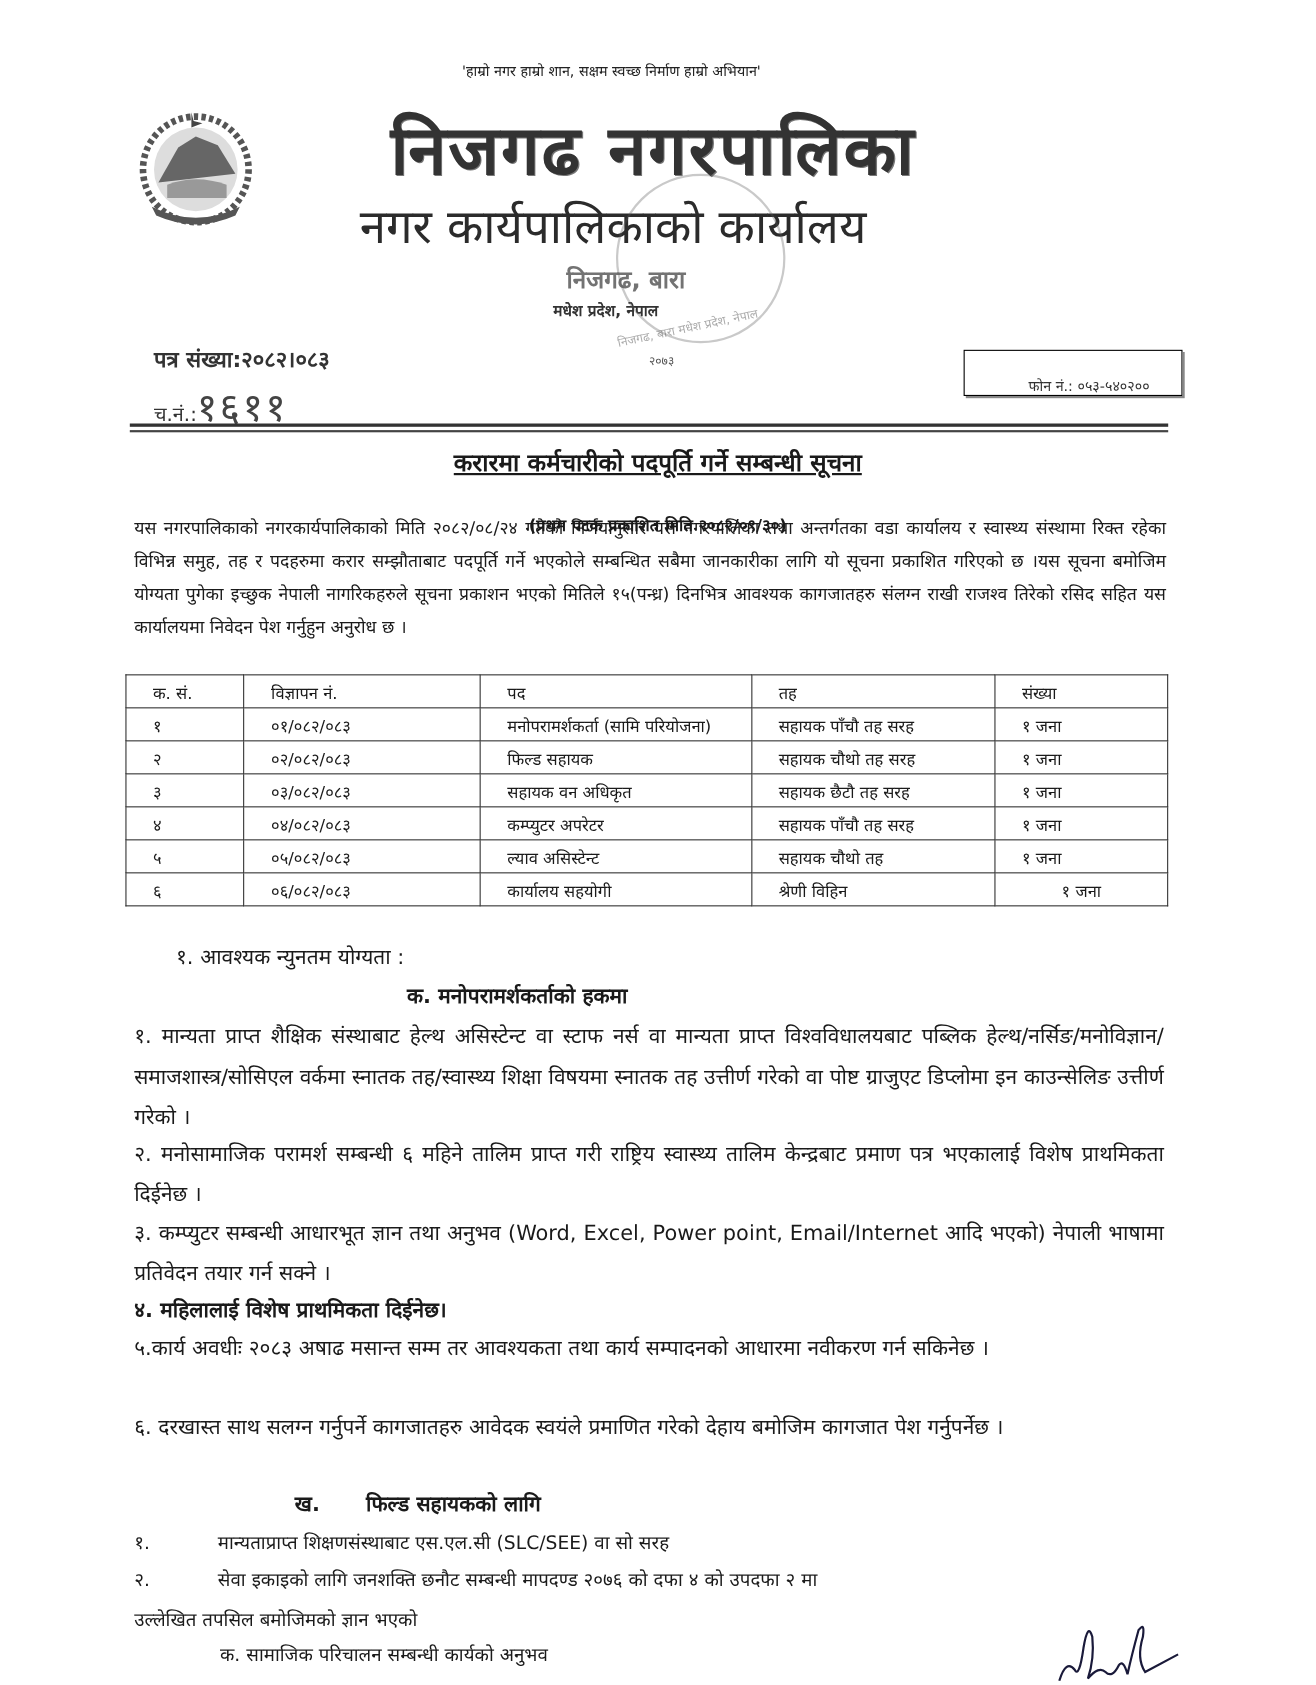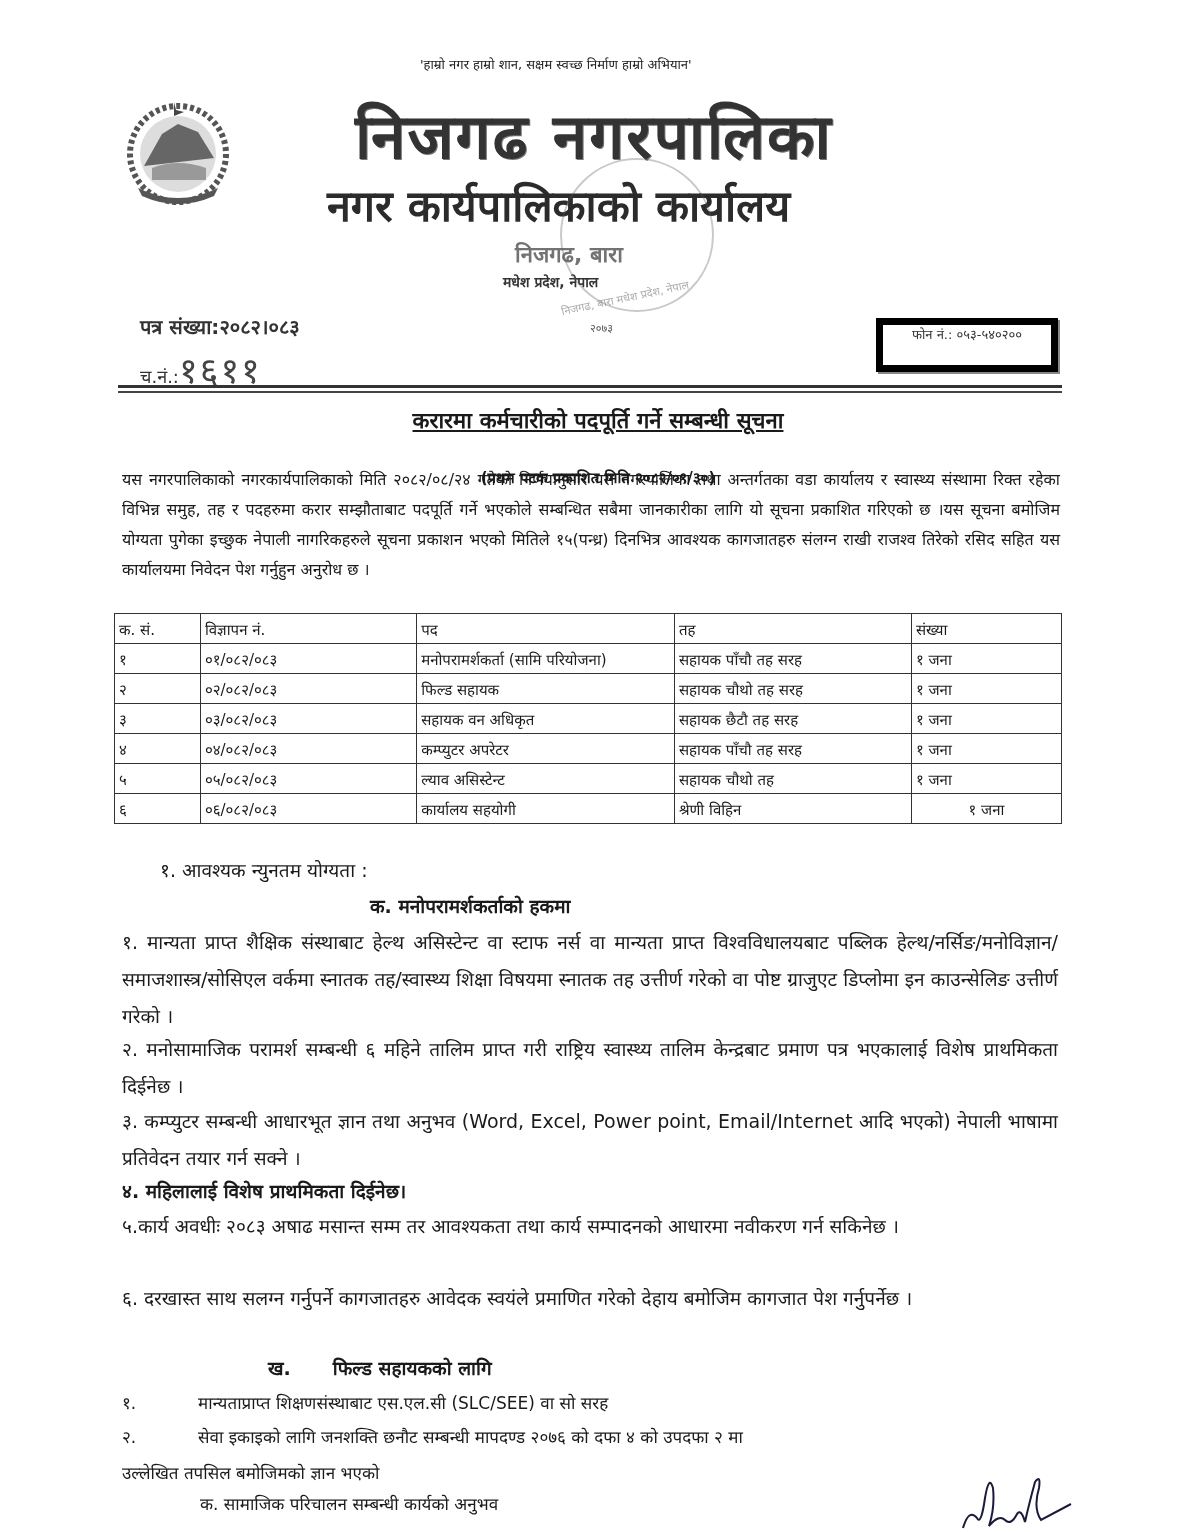--- a/index.html
+++ b/index.html
@@ -5,39 +5,39 @@
   html, body { margin: 0; padding: 0; }
   body {
     width: 1196px; height: 1532px; background: #ffffff; color: #1a1a1a;
     font-family: "DejaVu Sans", "Liberation Sans", sans-serif; position: relative; overflow: hidden;
   }
   .abs { position: absolute; }
   .tagline { left: 420px; top: 55px; font-size: 13px; color: #222; white-space: nowrap; }
   .emblem { left: 122px; top: 96px; width: 112px; height: 112px; }
   .title-main { left: 355px; top: 92px; font-size: 62px; font-weight: bold; color: #333; letter-spacing: 2px; white-space: nowrap;
     text-shadow: 1px 1px 0 #777; }
-  .title-sub { left: 327px; top: 175px; font-size: 43px; color: #2b2b2b; white-space: nowrap; font-weight: bold; }
+  .title-sub { left: 327px; top: 175px; font-size: 43px; color: #2b2b2b; white-space: nowrap; }
   .addr1 { left: 515px; top: 238px; font-size: 22px; font-weight: bold; color: #737373; white-space: nowrap; }
   .addr2 { left: 503px; top: 272px; font-size: 14px; font-weight: bold; color: #333; white-space: nowrap; }
   .stamp { left: 560px; top: 158px; width: 150px; height: 150px; border-radius: 50%; border: 2px solid rgba(90,90,90,0.55);
     opacity: 0.6; }
   .stamp-year { left: 590px; top: 320px; font-size: 11px; color: #555; }
   .stamp-text { left: 560px; top: 290px; font-size: 11px; color: #555; transform: rotate(-12deg); white-space: nowrap; }
   .ref-no { left: 140px; top: 313px; font-size: 20px; font-weight: bold; color: #333; white-space: nowrap; }
   .ch-no { left: 140px; top: 345px; font-size: 18px; color: #333; white-space: nowrap; }
   .ch-no .hand { font-family: "DejaVu Serif", serif; font-size: 36px; font-weight: normal; letter-spacing: 2px; color: #444; }
-  .phone-box { left: 876px; top: 318px; width: 168px; height: 40px; border: 7px solid #000000; box-shadow: 2px 2px 0 #888;
-    font-size: 13px; color: #333; display: flex; align-items: flex-start; justify-content: center; white-space: nowrap; }
+  .phone-box { left: 876px; top: 318px; width: 168px; height: 40px; border: 1px solid #000000; box-shadow: 2px 2px 0 #888;
+    font-size: 13px; color: #333; display: flex; align-items: flex-end; justify-content: center; white-space: nowrap; padding-left: 29px; }
   .rule { left: 118px; top: 385px; width: 944px; height: 3px; border-top: 3px solid #333; border-bottom: 2px solid #444; }
   .notice-title { left: 0; width: 1196px; top: 404px; text-align: center; font-size: 22px; font-weight: bold; }
   .notice-title span { text-decoration: underline; }
   .notice-sub { left: 0; width: 1196px; top: 439px; text-align: center; font-size: 15px; font-weight: bold; margin-top: 28px; }
   .intro { left: 122px; top: 465px; width: 938px; font-size: 16px; line-height: 30px; text-align: justify; }
   table.posts { left: 114px; top: 613px; width: 948px; border-collapse: collapse; font-size: 15px; }
-  table.posts td, table.posts th { border: 1px solid #333; height: 29px; padding: 0 4px; text-align: left; font-weight: normal; }
+  table.posts td, table.posts th { border: 1px solid #333; height: 29px; padding: 0 24px; text-align: left; font-weight: normal; }
   .c1 { width: 74px; } .c2 { width: 200px; } .c3 { width: 240px; } .c4 { width: 220px; } .c5 { width: 136px; }
   .sec { font-size: 19px; line-height: 36px; }
   .sec1 { left: 160px; top: 852px; }
   .sec-k { left: 370px; top: 888px; font-weight: bold; }
   .para { left: 122px; width: 936px; font-size: 19px; line-height: 37px; text-align: justify; }
   .p1 { top: 924px; }
   .p2 { top: 1031px; }
   .p3 { top: 1103px; }
   .p4 { top: 1173px; font-weight: bold; }
   .p5 { top: 1208px; }

